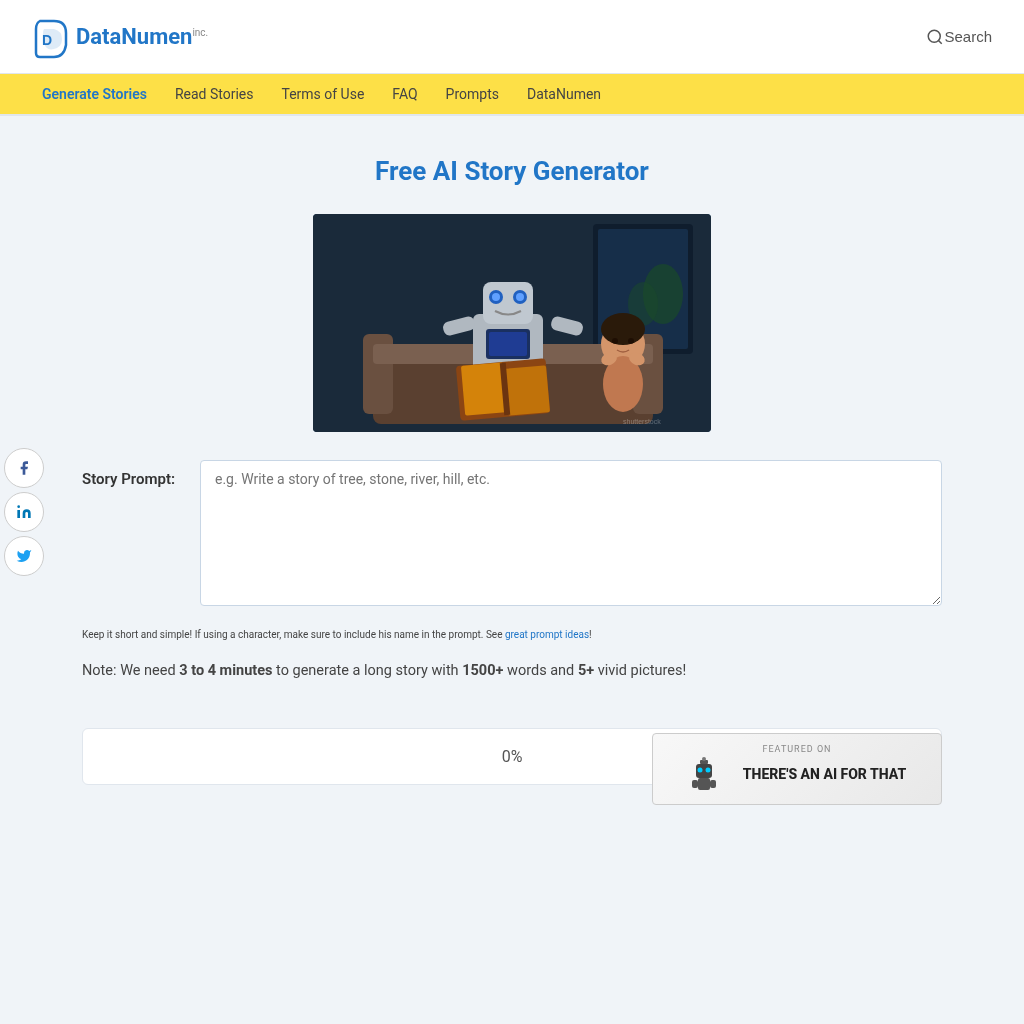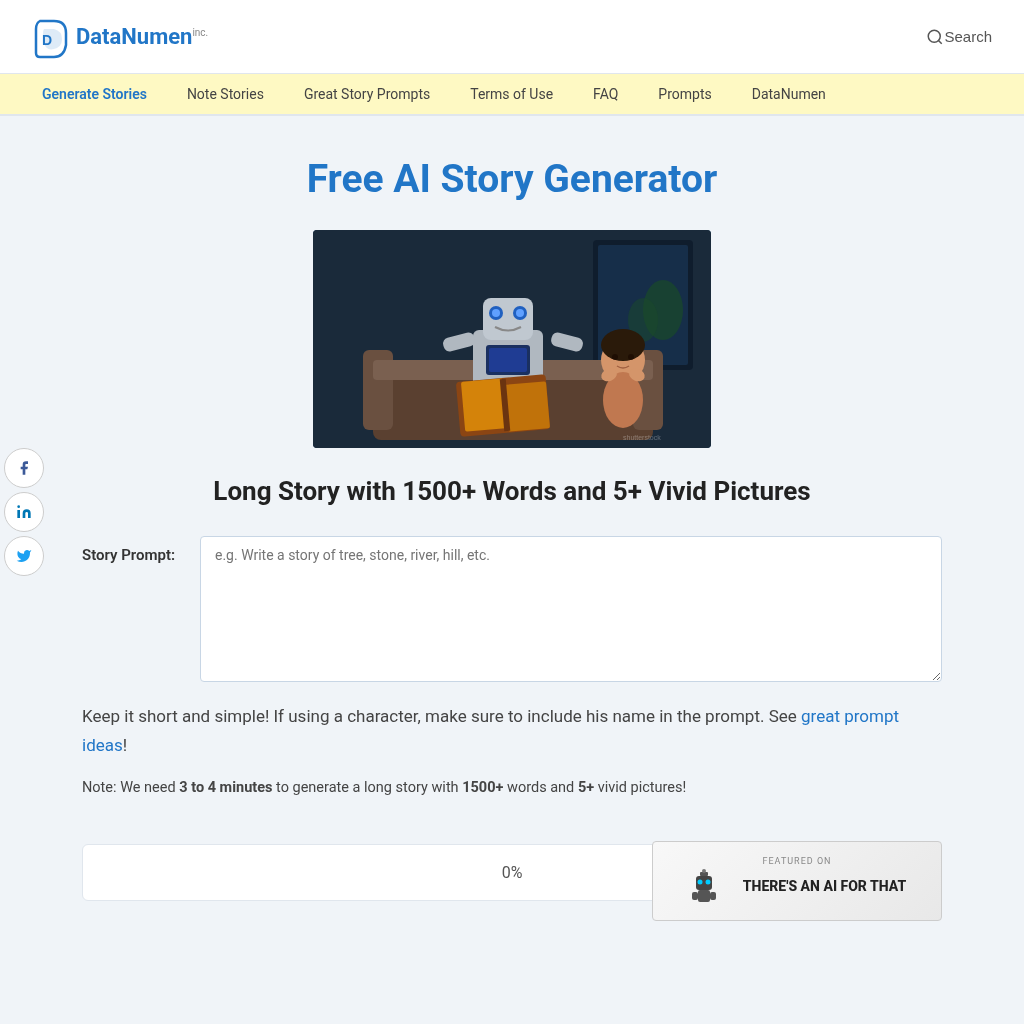--- a/index.html
+++ b/index.html
@@ -31,47 +31,47 @@
     .search-btn {
       display: flex;
       align-items: center;
       color: #555;
       font-size: 15px;
       cursor: pointer;
       background: none;
       border: none;
     }
     nav {
-      background: #fef9c3;
+      background: #fde047;
       border-bottom: 2px solid #e0e6ed;
       padding: 0 32px;
       display: flex;
       align-items: center;
-      gap: 20px;
+      gap: 8px;
       height: 42px;
     }
     nav a {
       text-decoration: none;
       font-size: 14px;
       color: #444;
       padding: 10px 10px;
       white-space: nowrap;
     }
     nav a.active {
       color: #2176c7;
       font-weight: 600;
     }
     .main-content {
       max-width: 900px;
       margin: 0 auto;
       padding: 40px 20px 60px;
     }
     .page-title {
       text-align: center;
-      font-size: 39px;
+      font-size: 26px;
       font-weight: 700;
       color: #2176c7;
       margin-bottom: 28px;
     }
     .hero-image {
       display: block;
       margin: 0 auto 28px;
       width: 398px;
       height: 218px;
       background: linear-gradient(135deg, #1a3a5c 0%, #0d2a4a 40%, #2d5a7a 70%, #1a3a5c 100%);
@@ -120,21 +120,21 @@
       border-radius: 4px;
       padding: 14px 28px;
       font-size: 16px;
       font-weight: 600;
       cursor: pointer;
       white-space: nowrap;
       align-self: flex-start;
       margin-top: 2px;
     }
     .hint-text {
-      font-size: 17px;
+      font-size: 10px;
       color: #444;
       line-height: 1.7;
       margin-bottom: 16px;
     }
     .hint-text a {
       color: #2176c7;
       text-decoration: none;
     }
     .note-text {
       font-size: 14.5px;
@@ -177,21 +177,21 @@
       font-size: 16px;
       color: #555;
       margin-left: 4px;
     }
     
     .bottom-badge {
       position: absolute;
       bottom: 0;
       right: 0;
       width: 290px;
-      height: 80px;
+      height: 72px;
       background: linear-gradient(135deg, #f8f8f8, #e8e8e8);
       border: 1px solid #ccc;
       border-radius: 4px;
       display: flex;
       align-items: center;
       justify-content: center;
       font-size: 11px;
       color: #333;
       padding: 8px;
     }
@@ -248,22 +248,21 @@
     <svg width="18" height="18" viewBox="0 0 24 24" fill="none" stroke="#555" stroke-width="2">
       <circle cx="11" cy="11" r="8"></circle>
         <path d="m21 21-4.35-4.35"></path>
     </svg>
     <span>Search</span>
   </button>
 </header>
 
 <nav>
   <a href="#" class="active">Generate Stories</a>
-  <a href="#">Note Stories</a>
-  <a href="#">Great Story Prompts</a>
+  <a href="#">Read Stories</a>
   <a href="#">Terms of Use</a>
   <a href="#">FAQ</a>
   <a href="#">Prompts</a>
   <a href="#">DataNumen</a>
 </nav>
 
 <div class="main-content">
   <h1 class="page-title">Free AI Story Generator</h1>
 
   <div class="hero-image">
@@ -314,21 +313,20 @@
       <circle cx="318" cy="127" r="3" fill="#1a0a00" opacity="0.7"></circle>
       <path d="M304 136 Q310 140 316 136" stroke="#a06040" stroke-width="1.5" fill="none"></path>
 
       <ellipse cx="296" cy="145" rx="8" ry="6" fill="#d4956a" transform="rotate(-20 296 145)"></ellipse>
       <ellipse cx="324" cy="145" rx="8" ry="6" fill="#d4956a" transform="rotate(20 324 145)"></ellipse>
 
       <text x="310" y="210" font-size="7" fill="rgba(255,255,255,0.3)" font-family="Arial">shutterstock</text>
     </svg>
   </div>
 
-  <h2 class="subtitle">Long Story with 1500+ Words and 5+ Vivid Pictures</h2>
 
   <div class="form-row">
     <span class="form-label">Story Prompt:</span>
     <textarea class="story-textarea" placeholder="e.g. Write a story of tree, stone, river, hill, etc." style=""></textarea>
   </div>
 
   <p class="hint-text">
     <span>Keep it short and simple! If using a character, make sure to include his name in the prompt. See </span><a href="#">great prompt ideas</a><span>!</span>
   </p>
 

